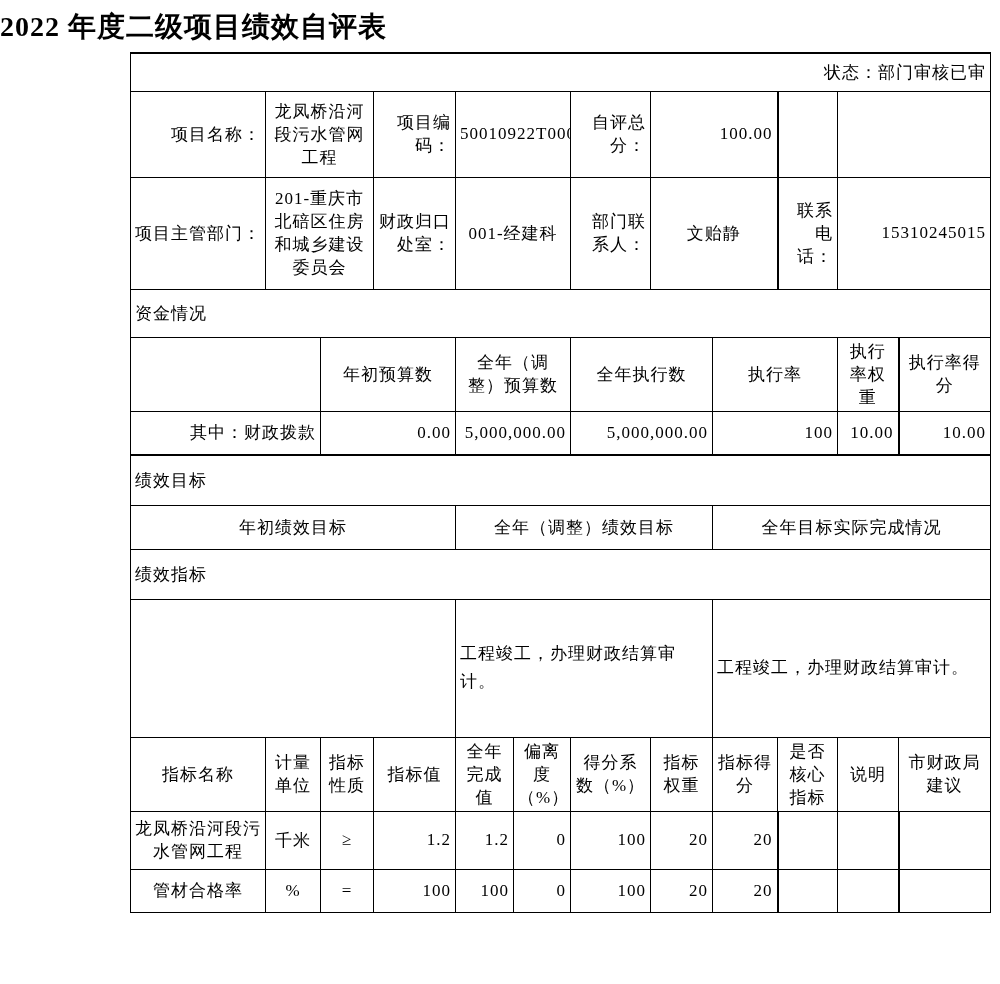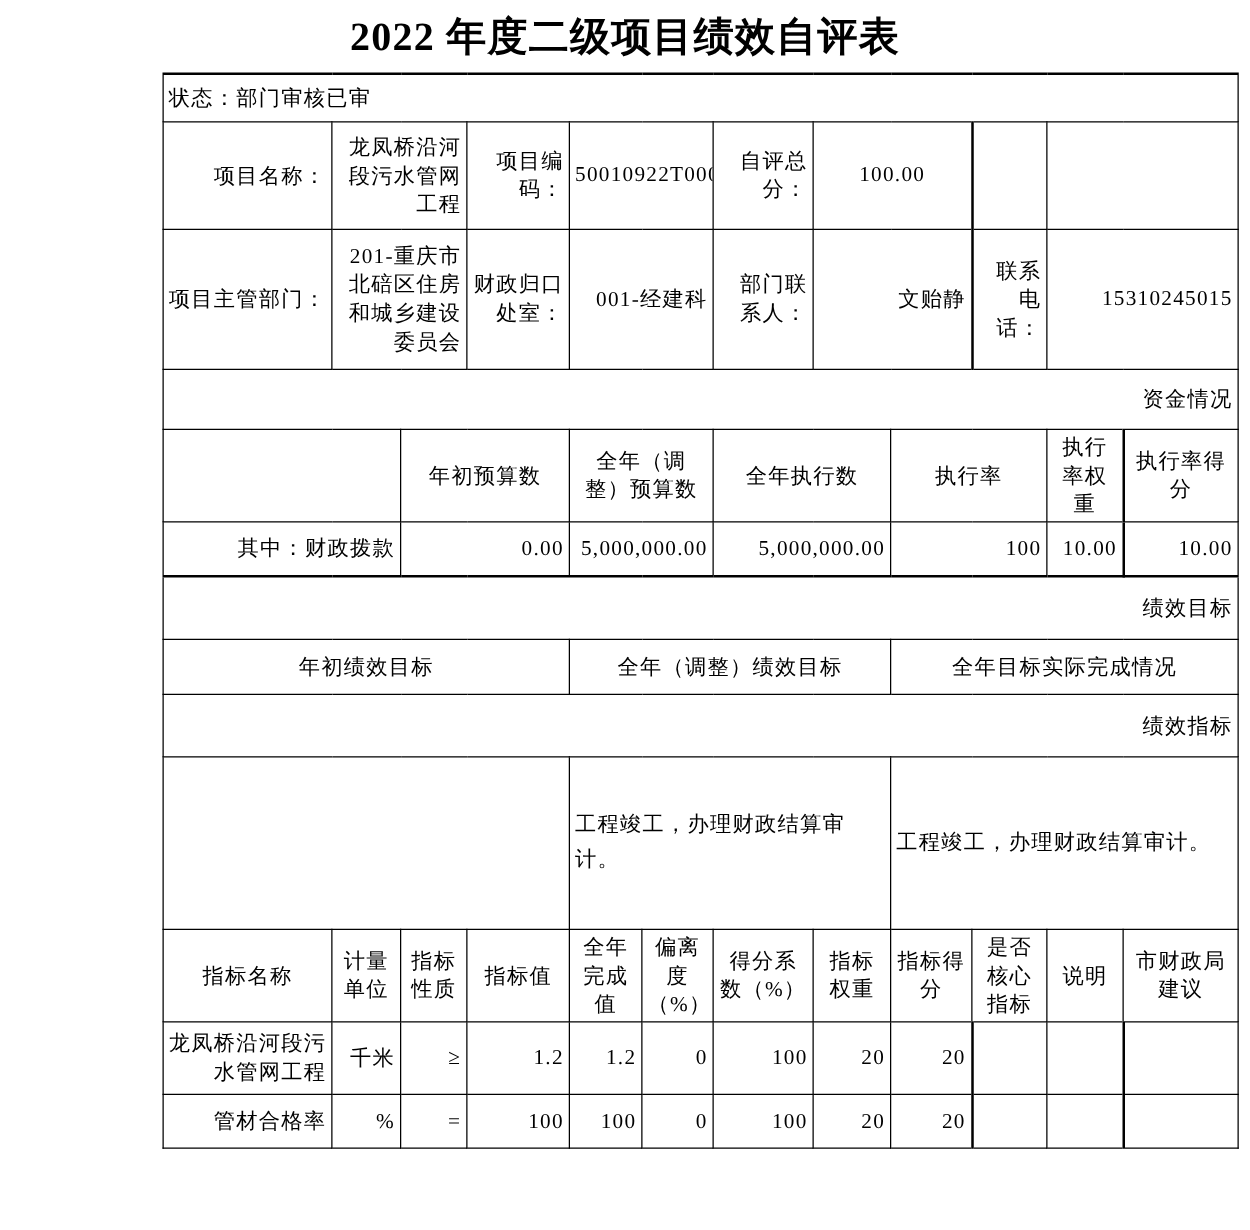--- a/index.html
+++ b/index.html
@@ -3,22 +3,21 @@
 <meta charset="utf-8">
 <style>
   html,body{margin:0;padding:0;}
   body{
     width:1000px;height:984px;overflow:hidden;background:#ffffff;
     font-family:"Liberation Serif","DejaVu Serif",serif;
     color:#000;
   }
   .page-title{
     margin:8px 0 6px 0;
-    text-align:center;
-    font-size:32px;
+    font-size:28px;
     font-weight:bold;
     letter-spacing:1px;
   }
   table.doc{
     margin-left:130px;
     width:860px;
     border-collapse:collapse;
     table-layout:fixed;
     border:1px solid #000;
     border-top:2px solid #000;
@@ -26,26 +25,26 @@
   }
   table.doc td{
     border:1px solid #000;
     padding:2px 4px;
     vertical-align:middle;
     letter-spacing:1px;
     word-break:normal;
     overflow:hidden;
   }
   .lbl{text-align:right;padding-left:1px;padding-right:2px;}
-  .val{text-align:right;}
+  .val{text-align:center;}
   .num{text-align:right;letter-spacing:0;}
   .ctr{text-align:center;}
   .top{vertical-align:top;}
-  .status{text-align:left;letter-spacing:2px;}
-  .section{text-align:right;letter-spacing:2px;}
+  .status{text-align:right;letter-spacing:2px;}
+  .section{text-align:left;letter-spacing:2px;}
   .br2{border-right-width:2px !important;}
   tr.bb2 td{border-bottom-width:2px;}
   .break{word-break:break-all;letter-spacing:0;}
   .goaltext{line-height:1.65;}
 </style>
 </head>
 <body>
 
 <div class="page-title">2022 年度二级项目绩效自评表</div>
 
@@ -69,21 +68,21 @@
       <tr style="height:38px">
     <td colspan="12" class="status">状态：部门审核已审</td>
   </tr>
 
   <tr style="height:86px">
     <td class="lbl">项目名称：</td>
     <td colspan="2" class="val">龙凤桥沿河段污水管网工程</td>
     <td class="lbl">项目编码：</td>
     <td colspan="2" class="val break">50010922T000002715019</td>
     <td class="lbl">自评总分：</td>
-    <td colspan="2" class="val num br2" style="text-align:center">100.00</td>
+    <td colspan="2" class="val num br2" style="text-align:right">100.00</td>
     <td></td>
     <td colspan="2"></td>
   </tr>
 
   <tr style="height:112px">
     <td class="lbl">项目主管部门：</td>
     <td colspan="2" class="val">201-重庆市北碚区住房和城乡建设委员会</td>
     <td class="lbl">财政归口处室：</td>
     <td colspan="2" class="val">001-经建科</td>
     <td class="lbl">部门联系人：</td>

